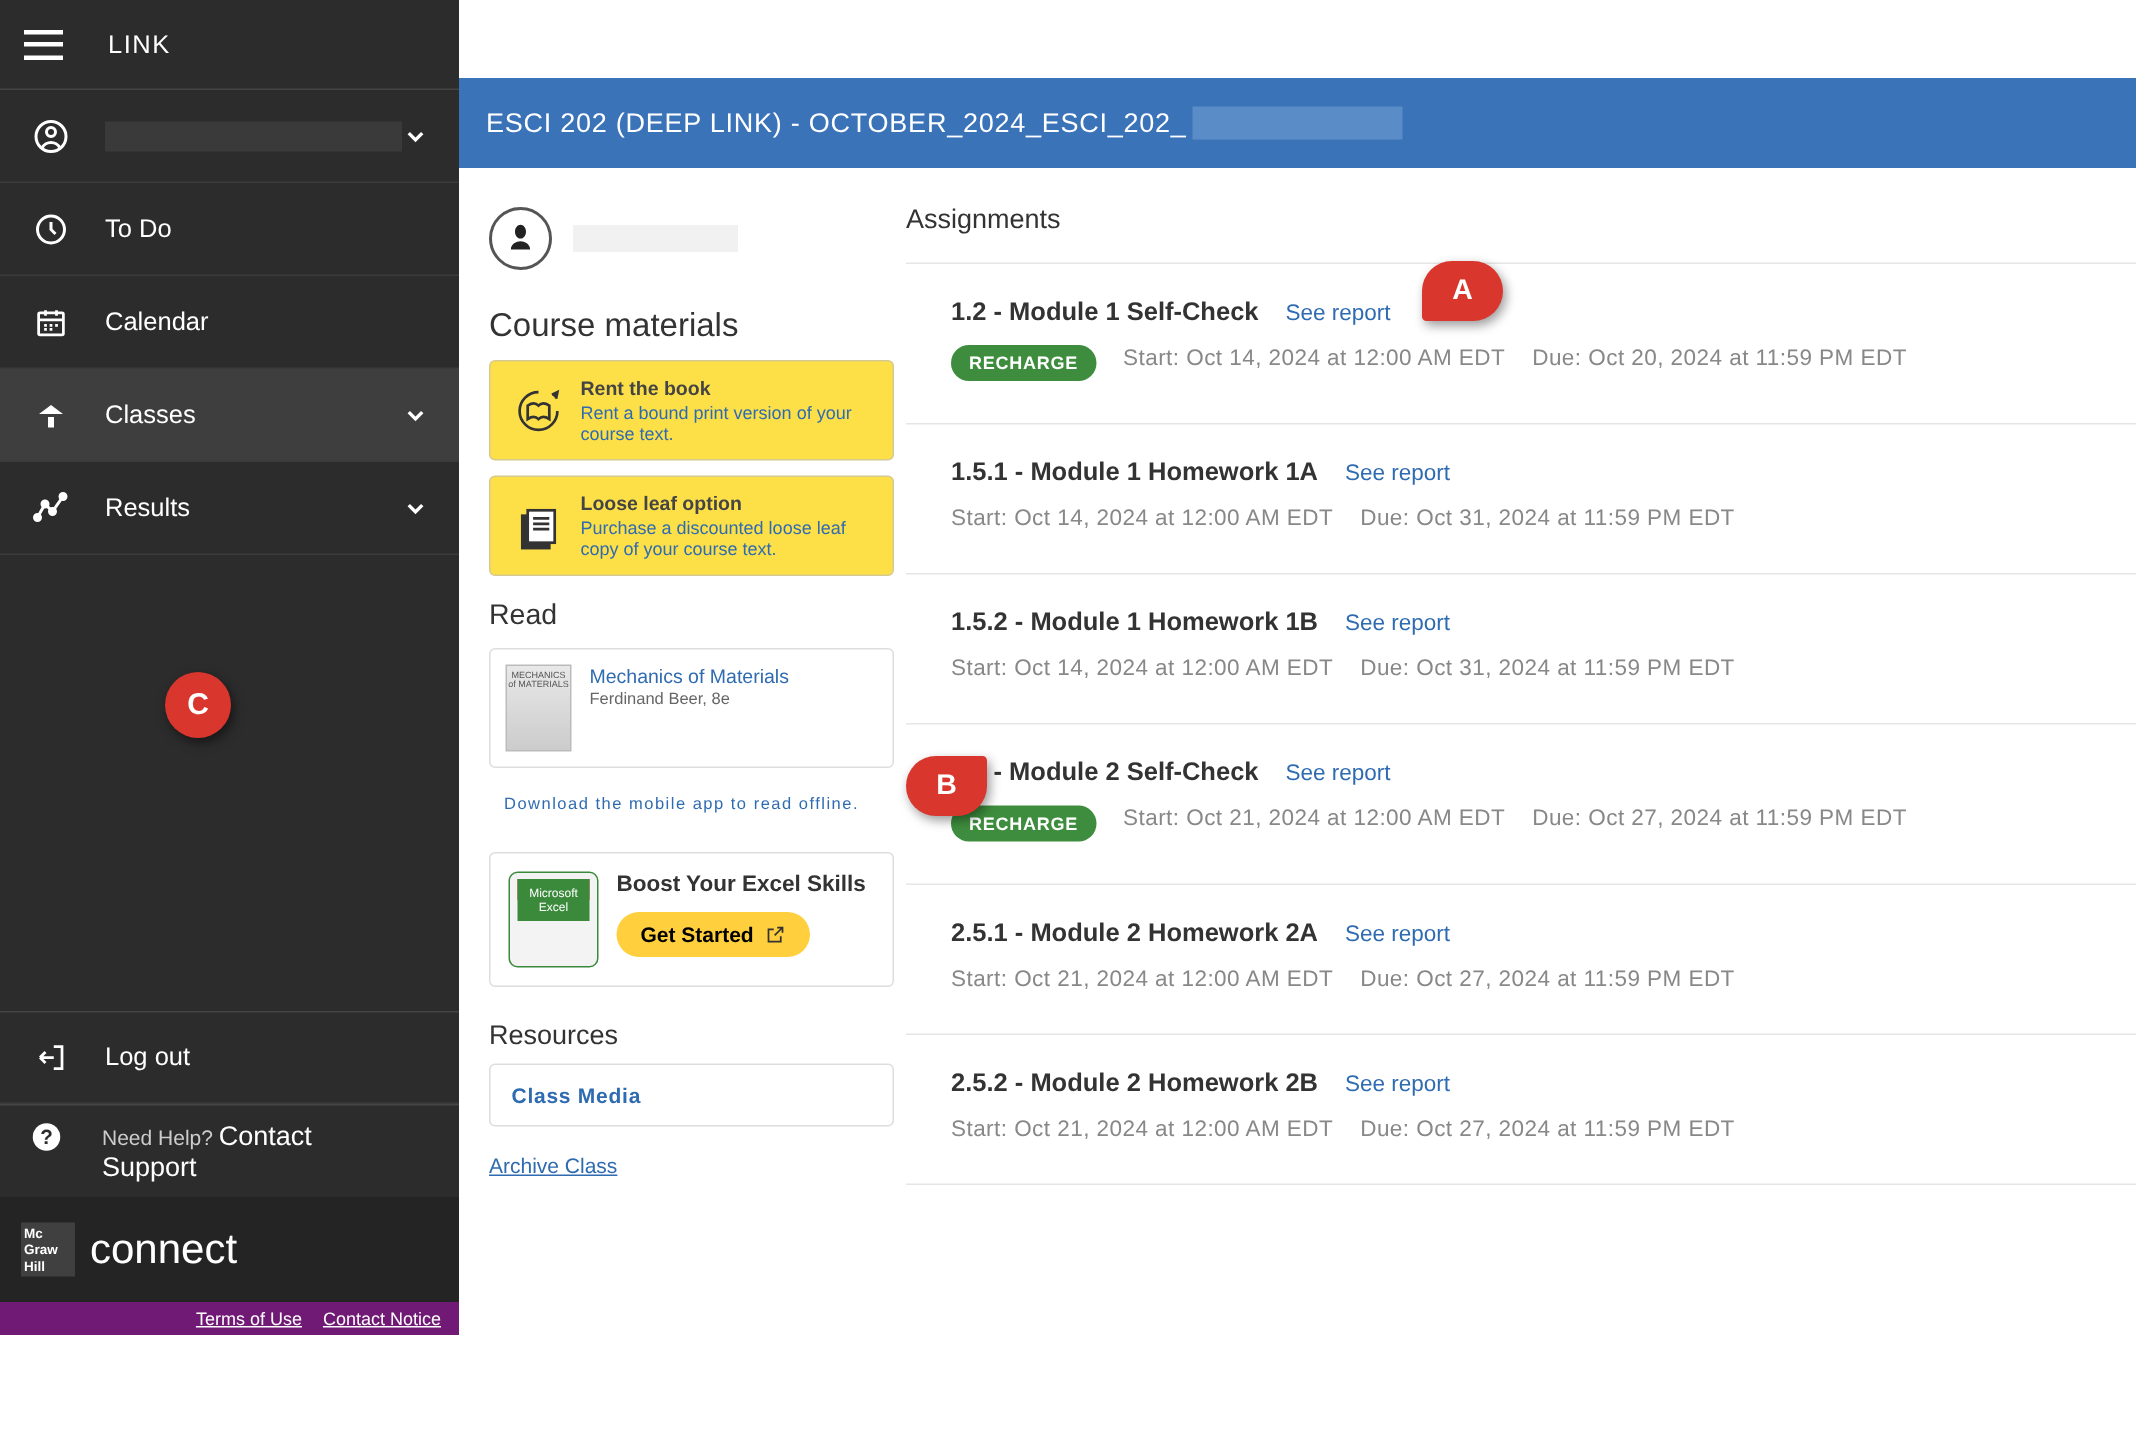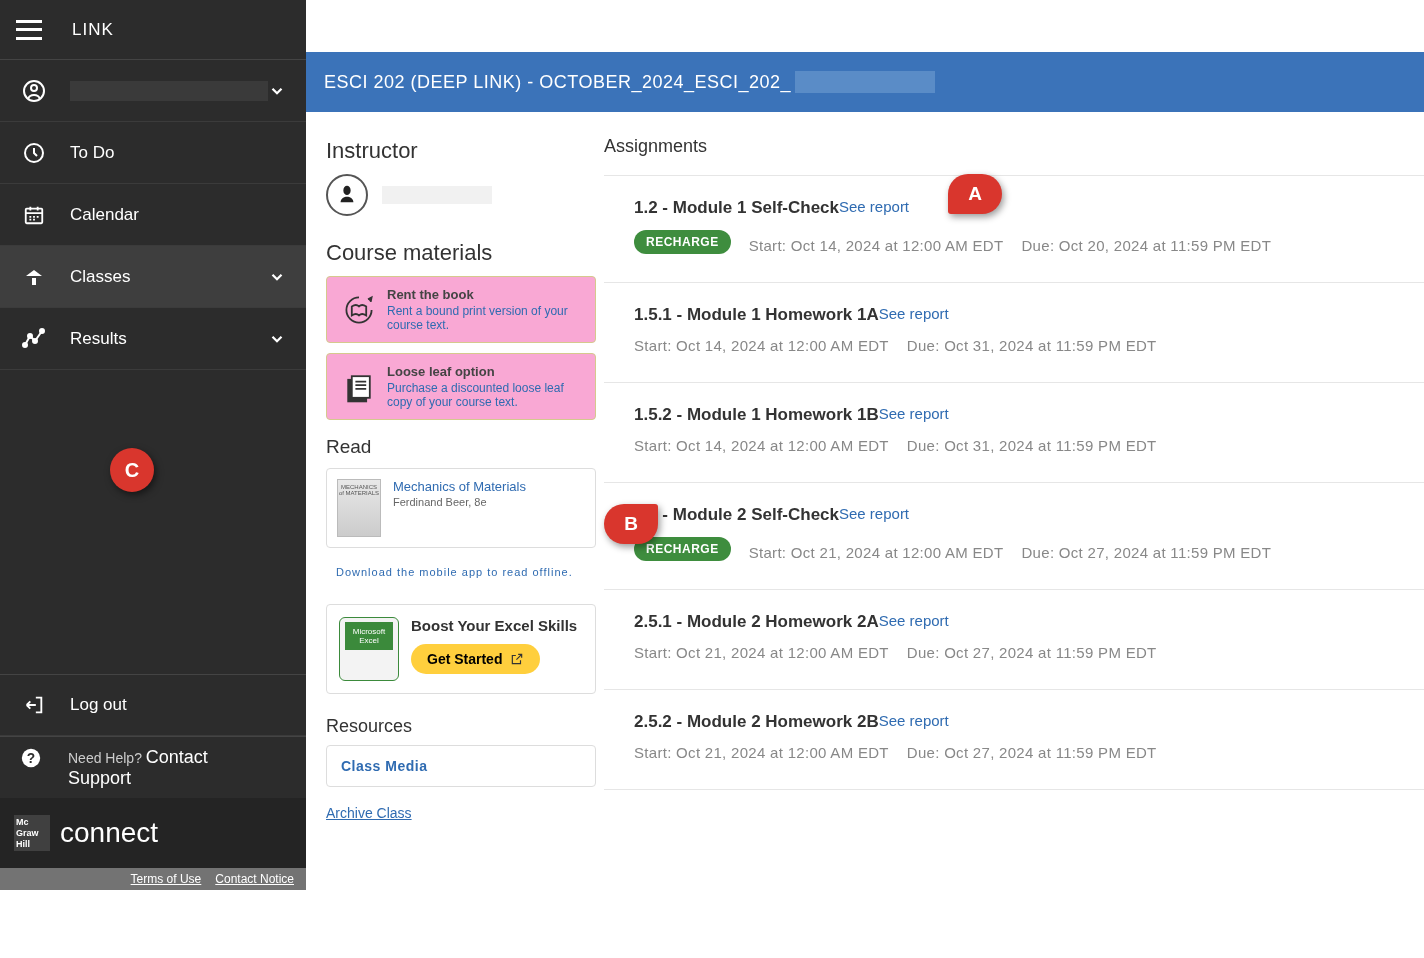--- a/index.html
+++ b/index.html
@@ -20,41 +20,41 @@
 .chevron { width: 18px; height: 18px; }
 
 .nav-spacer { flex: 1; }
 .logout-item { border-top: 1px solid #444; }
 .help-item { flex-direction: column; align-items: flex-start; justify-content: center; padding: 10px 68px; height: 62px; border-top: 1px solid #444; font-size: 14px; }
 .help-item .help-title { font-size: 14px; color: #ccc; }
 .help-item .help-contact { font-size: 18px; color: #fff; margin-top: 2px; }
 .brand-row { display: flex; align-items: center; padding: 10px 14px; height: 70px; background: #242424; }
 .brand-box { width: 36px; height: 36px; background: #404040; color: #fff; font-size: 9px; font-weight: bold; line-height: 11px; padding: 2px; }
 .brand-text { font-size: 28px; font-weight: 300; margin-left: 10px; }
-.legal { display: flex; justify-content: flex-end; gap: 14px; padding: 4px 12px; font-size: 12px; text-decoration: underline; background: #737373; align-items: flex-end; }
+.legal { display: flex; justify-content: flex-end; gap: 14px; padding: 4px 12px; font-size: 12px; text-decoration: underline; background: #701a75; align-items: flex-end; }
 .legal span { cursor: pointer; }
 
 .callout-c { position: absolute; left: 110px; top: 448px; width: 44px; height: 44px; border-radius: 50%; background: #d9362d; color: #fff; font-size: 20px; font-weight: bold; display: flex; align-items: center; justify-content: center; box-shadow: 2px 3px 7px rgba(0,0,0,0.5); }
 
 
 .topbar { position: absolute; left: 306px; top: 0; right: 0; height: 52px; background: #fff; }
 
 
 .course-header { position: absolute; left: 306px; top: 52px; right: 0; height: 60px; background: #3b73b9; color: #fff; display: flex; align-items: center; padding: 0 18px; font-size: 18px; letter-spacing: 0.5px; }
 .course-header .redacted-blue { width: 140px; height: 22px; background: #5a8cc7; margin-left: 4px; }
 
 
 .left-panel { position: absolute; left: 306px; top: 112px; width: 304px; padding: 26px 14px 14px 20px; height: 780px; overflow: hidden; }
 .lp-h { font-size: 22px; color: #333; margin-bottom: 10px; }
 .instructor-row { display: flex; align-items: center; margin-bottom: 24px; }
 .avatar { width: 42px; height: 42px; border: 2px solid #555; border-radius: 50%; display: flex; align-items: center; justify-content: center; }
 .avatar svg { width: 22px; height: 22px; fill: #222; }
 .instructor-name-redact { width: 110px; height: 18px; background: #f1f1f1; margin-left: 14px; }
 
-.card { border: 1px solid #d5c98d; background: #f9a8d4; border-radius: 4px; padding: 10px; display: flex; margin-bottom: 10px; }
+.card { border: 1px solid #d5c98d; background: #fde047; border-radius: 4px; padding: 10px; display: flex; margin-bottom: 10px; }
 .card .card-icon { width: 44px; display: flex; align-items: center; justify-content: center; }
 .card .card-text { flex: 1; padding-left: 6px; }
 .card .ct-title { font-size: 13px; font-weight: bold; color: #444; }
 .card .ct-sub { font-size: 12px; color: #2f6bb1; margin-top: 2px; line-height: 14px; }
 
 .read-card { border: 1px solid #ddd; border-radius: 4px; padding: 10px; display: flex; margin-top: 8px; }
 .read-thumb { width: 44px; height: 58px; background: linear-gradient(#e8e8e8, #ccc); border: 1px solid #bbb; display: flex; align-items: flex-start; justify-content: center; font-size: 6px; color: #555; padding-top: 4px; text-align: center; }
 .read-text { padding-left: 12px; }
 .read-title { font-size: 13px; color: #2f6bb1; margin-bottom: 2px; }
 .read-author { font-size: 11px; color: #666; }
@@ -70,24 +70,24 @@
 
 .res-h { font-size: 18px; color: #333; margin-top: 22px; }
 .res-card { border: 1px solid #ddd; border-radius: 4px; padding: 12px 14px; margin-top: 8px; font-size: 14px; color: #2f6bb1; font-weight: bold; letter-spacing: 0.5px; cursor: pointer; }
 .archive { font-size: 14px; color: #2f6bb1; text-decoration: underline; margin-top: 18px; display: inline-block; cursor: pointer; }
 
 
 .right-panel { position: absolute; left: 584px; top: 112px; right: 0; padding: 24px 0 0 20px; height: 780px; overflow: hidden; }
 .assign-h { font-size: 18px; color: #333; margin-bottom: 18px; }
 .assign-list { border-top: 1px solid #e6e6e6; }
 .assign { padding: 22px 12px 28px 30px; border-bottom: 1px solid #e6e6e6; }
-.assign-title-row { display: flex; }
+.assign-title-row { display: flex; align-items: center; gap: 18px; }
 .assign-title { font-size: 17px; font-weight: bold; color: #333; }
 .see-report { font-size: 15px; color: #2f6bb1; cursor: pointer; }
-.meta-row { display: flex; align-items: flex-end; gap: 18px; margin-top: 12px; font-size: 15px; color: #888; letter-spacing: 0.3px; }
+.meta-row { display: flex; align-items: flex-start; gap: 18px; margin-top: 12px; font-size: 15px; color: #888; letter-spacing: 0.3px; }
 .recharge { background: #3e8d3e; color: #fff; font-size: 12px; font-weight: bold; padding: 5px 12px; border-radius: 12px; letter-spacing: 0.5px; }
 
 .callout { position: absolute; width: 54px; height: 40px; background: #d9362d; color: #fff; font-size: 19px; font-weight: bold; display: flex; align-items: center; justify-content: center; box-shadow: 2px 3px 7px rgba(0,0,0,0.4); }
 .callout-a { border-radius: 20px 20px 20px 3px; left: 948px; top: 174px; }
 .callout-b { border-radius: 20px 3px 20px 20px; left: 604px; top: 504px; }
 </style>
 </head>
 <body>
 
 <div class="sidebar">
@@ -199,21 +199,20 @@
 <div class="callout-c">C</div>
 
 <div class="topbar"></div>
 
 <div class="course-header">
   <span>ESCI 202 (DEEP LINK) - OCTOBER_2024_ESCI_202_</span>
   <span class="redacted-blue"></span>
 </div>
 
 <div class="left-panel">
-  <div class="lp-h">Instructor</div>
   <div class="instructor-row">
     <div class="avatar">
       <svg viewBox="0 0 24 24">
           <path d="M12 12c2 0 4-2 4-5s-2-5-4-5-4 2-4 5 2 5 4 5zm-7 8c0-4 4-6 7-6s7 2 7 6H5z"></path>
         </svg>
     </div>
     <div class="instructor-name-redact"></div>
   </div>
 
   <div class="lp-h">Course materials</div>

